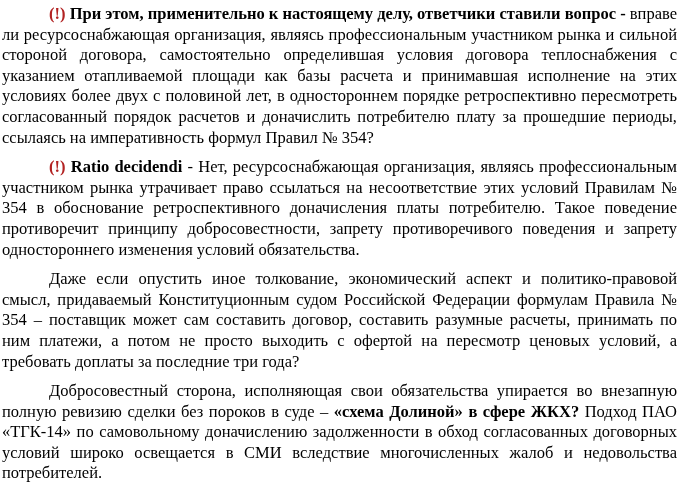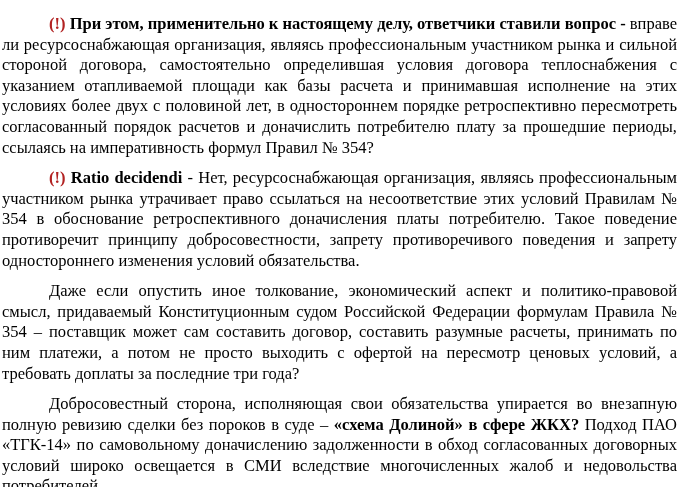--- a/index.html
+++ b/index.html
@@ -19,21 +19,21 @@
     padding: 4px 2px 0 2px;
     background: #ffffff;
     font-family: "Liberation Serif", "DejaVu Serif", serif;
     font-size: 16.5px;
     line-height: 20.6px;
     color: #000000;
     text-align: justify;
     text-align-last: left;
   }
   .para {
-    margin: 10px 0 9px 0;
+    margin: 0 0 9px 0;
     text-indent: 47px;
   }
   .run {
     font-weight: normal;
   }
   .run-bold {
     font-weight: bold;
   }
   .run-marker {
     font-weight: bold;

